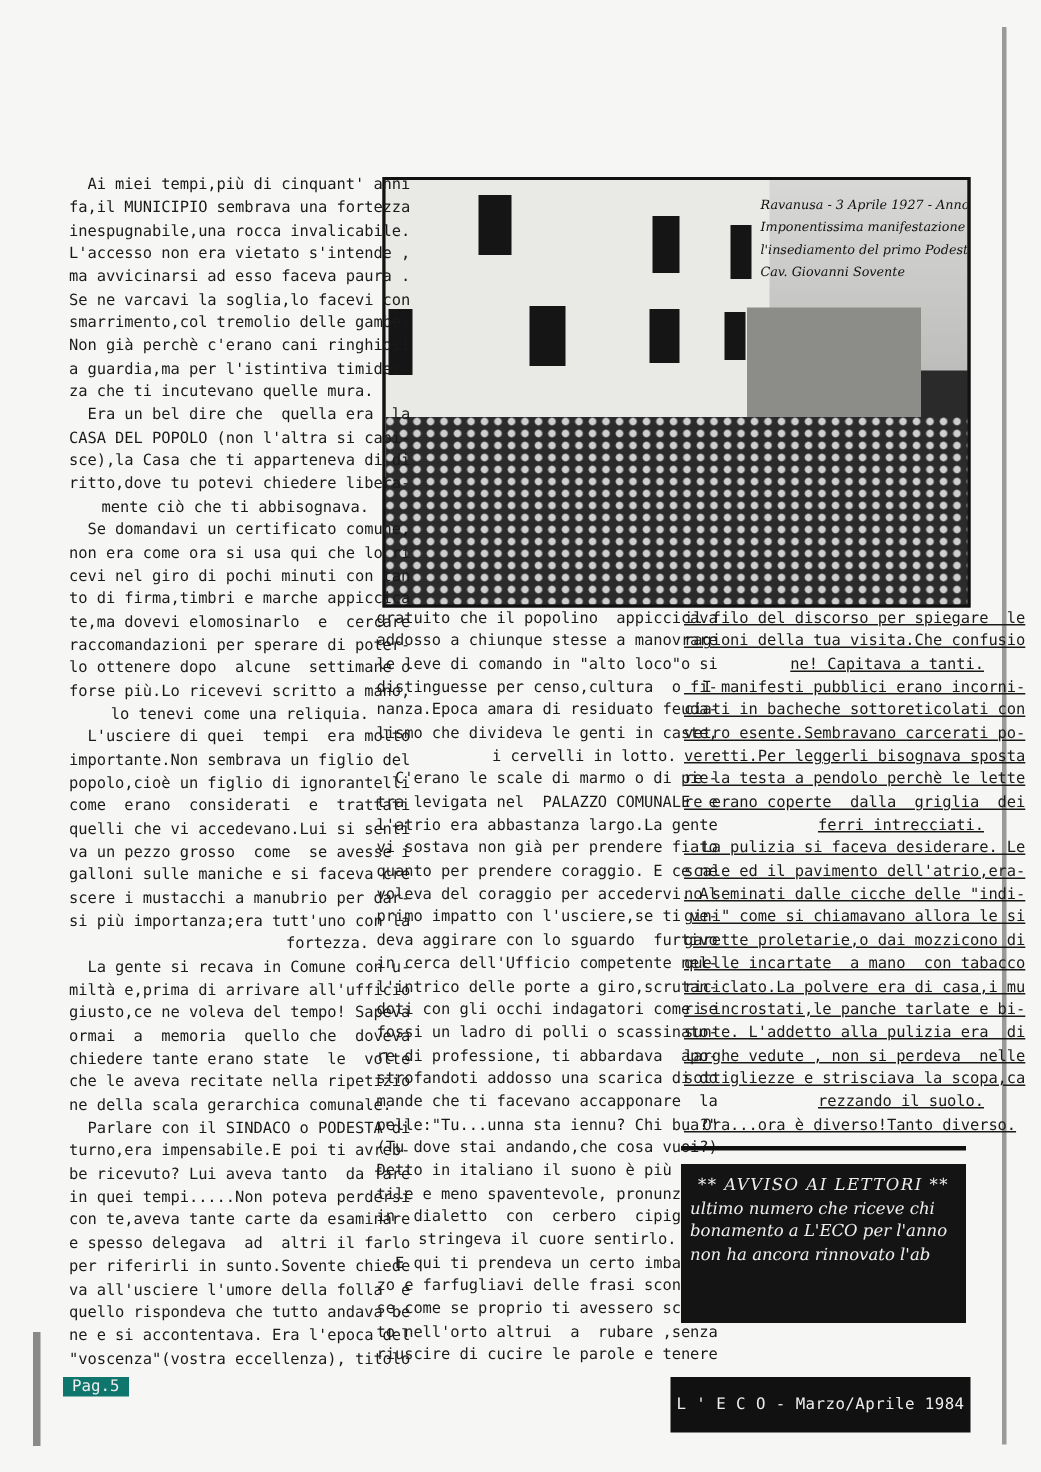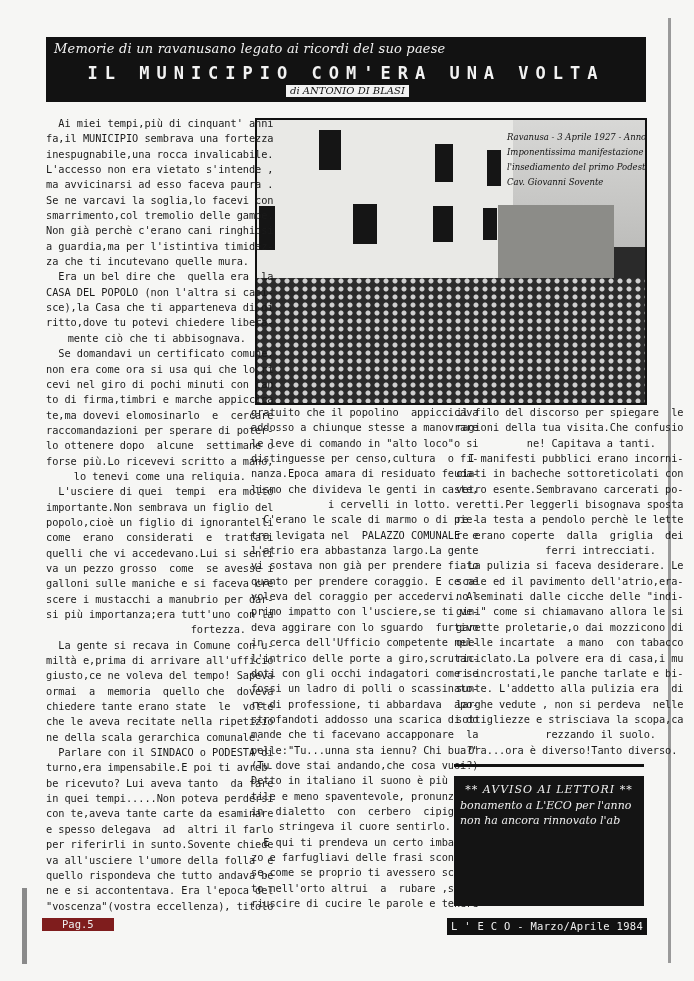--- a/index.html
+++ b/index.html
@@ -12,52 +12,47 @@
   .banner .kicker { position:absolute; left:8px; top:4px; font-family:"DejaVu Serif", serif; font-style:italic;
                     font-size:13px; letter-spacing:0.2px; }
   .banner .title { position:absolute; left:0; width:100%; top:26px; text-align:center; font-weight:bold;
                    font-size:17px; letter-spacing:7px; }
   .banner .byline { position:absolute; left:240px; top:48px; background:#f2f2f2; color:#111;
                     font-family:"DejaVu Serif", serif; font-style:italic; font-size:10px; padding:0 4px; line-height:12px; }
   .col { position:absolute; font-size:10.3px; line-height:15.35px; white-space:pre; letter-spacing:-0.05px;text-align:right; }
   .col .ln { display:block; height:15.35px; }
   .col1 { left:46px; top:116px; width:200px; }
   .col2 { left:251px; top:405px; width:200px; }
-  .col3 { left:456px; top:405px; width:200px; }
+  .col3 { left:456px; top:405px; width:200px;text-decoration:underline; }
   .photo { position:absolute; left:255px; top:118px; width:388px; height:283px; background:#2a2a2a;
            border:2px solid #111; overflow:hidden; }
   .photo .sky { position:absolute; left:0; top:0; width:100%; height:45%; background:linear-gradient(#d8d8d6,#bdbdbb); }
   .photo .bldg { position:absolute; left:0; top:0; width:66%; height:70%; background:#e9e9e6; }
   .photo .bldg2 { position:absolute; left:62%; top:30%; width:30%; height:33%; background:#8c8c88; }
   .photo .win { position:absolute; background:#151515; }
   .photo .crowd { position:absolute; left:0; top:56%; width:100%; height:44%;
      background: radial-gradient(circle at 3px 3px, #cfcfcf 2px, transparent 3px) 0 0/9px 8px, #2b2b2b; }
   .photo .caption { position:absolute; left:250px; top:10px; width:135px; font-family:"DejaVu Serif", serif; font-style:italic;
                     font-size:8.5px; line-height:15px; color:#111; }
   .photo .caption span { display:block; white-space:nowrap; }
-  .avviso { position:absolute; left:454px; top:776px; width:190px; height:130px; background:#141414; color:#eee;
+  .avviso { position:absolute; left:454px; top:776px; width:190px; height:106px; background:#141414; color:#eee;
             font-family:"DejaVu Serif", serif; font-style:italic; font-size:11px; line-height:15.5px; padding:6px 6px; box-sizing:border-box; }
   .avviso .h { display:block; text-align:center; letter-spacing:1px; }
   .avviso .l { display:block; white-space:nowrap; }
-  .footer-left { position:absolute; left:42px; top:918px; background:#7f1d1d; color:#eee; font-size:10.5px; padding:0 20px; line-height:13px; }
-  .footer-right { position:absolute; left:447px; top:918px; background:#111; color:#eee; font-size:10.5px; padding:2px 4px; line-height:13px; letter-spacing:0.3px; }
+  .footer-left { position:absolute; left:42px; top:918px; background:#0f766e; color:#eee; font-size:10.5px; padding:0 6px; line-height:13px; }
+  .footer-right { position:absolute; left:447px; top:918px; background:#111; color:#eee; font-size:10.5px; padding:12px 4px; line-height:13px; letter-spacing:0.3px; }
   .bar-sep { position:absolute; left:454px; top:764px; width:190px; height:3px; background:#111; }
 </style>
 </head>
 <body>
 
 <div class="page">
   <div class="edge-right"></div>
   <div class="edge-left"></div>
 
-  <div class="banner">
-    <div class="kicker">Memorie di un ravanusano legato ai ricordi del suo paese</div>
-    <div class="title">IL MUNICIPIO COM'ERA UNA VOLTA</div>
-    <div class="byline">di ANTONIO DI BLASI</div>
-  </div>
 
   <div class="photo">
     <div class="sky"></div>
     <div class="bldg"></div>
     <div class="bldg2"></div>
     <div class="win" style="left:62px;top:10px;width:22px;height:40px;"></div>
     <div class="win" style="left:178px;top:24px;width:18px;height:38px;"></div>
     <div class="win" style="left:230px;top:30px;width:14px;height:36px;"></div>
     <div class="win" style="left:2px;top:86px;width:16px;height:44px;"></div>
     <div class="win" style="left:96px;top:84px;width:24px;height:40px;"></div>
@@ -73,19 +68,20 @@
   </div>
 
   <div class="col col1" id="col1"><span class="ln">  Ai miei tempi,più di cinquant' anni</span><span class="ln">fa,il MUNICIPIO sembrava una fortezza</span><span class="ln">inespugnabile,una rocca invalicabile.</span><span class="ln">L'accesso non era vietato s'intende ,</span><span class="ln">ma avvicinarsi ad esso faceva paura .</span><span class="ln">Se ne varcavi la soglia,lo facevi con</span><span class="ln">smarrimento,col tremolio delle gambe.</span><span class="ln">Non già perchè c'erano cani ringhiosi</span><span class="ln">a guardia,ma per l'istintiva timidez-</span><span class="ln">za che ti incutevano quelle mura.</span><span class="ln">  Era un bel dire che  quella era  la</span><span class="ln">CASA DEL POPOLO (non l'altra si capi-</span><span class="ln">sce),la Casa che ti apparteneva di di</span><span class="ln">ritto,dove tu potevi chiedere libera-</span><span class="ln">mente ciò che ti abbisognava.</span><span class="ln">  Se domandavi un certificato comune,</span><span class="ln">non era come ora si usa qui che lo ri</span><span class="ln">cevi nel giro di pochi minuti con tan</span><span class="ln">to di firma,timbri e marche appiccica</span><span class="ln">te,ma dovevi elomosinarlo  e  cercare</span><span class="ln">raccomandazioni per sperare di poter-</span><span class="ln">lo ottenere dopo  alcune  settimane o</span><span class="ln">forse più.Lo ricevevi scritto a mano,</span><span class="ln">lo tenevi come una reliquia.</span><span class="ln">  L'usciere di quei  tempi  era molto</span><span class="ln">importante.Non sembrava un figlio del</span><span class="ln">popolo,cioè un figlio di ignorantelli</span><span class="ln">come  erano  considerati  e  trattati</span><span class="ln">quelli che vi accedevano.Lui si senti</span><span class="ln">va un pezzo grosso  come  se avesse i</span><span class="ln">galloni sulle maniche e si faceva cre</span><span class="ln">scere i mustacchi a manubrio per dar-</span><span class="ln">si più importanza;era tutt'uno con la</span><span class="ln">fortezza.</span><span class="ln">  La gente si recava in Comune con u-</span><span class="ln">miltà e,prima di arrivare all'ufficio</span><span class="ln">giusto,ce ne voleva del tempo! Sapeva</span><span class="ln">ormai  a  memoria  quello che  doveva</span><span class="ln">chiedere tante erano state  le  volte</span><span class="ln">che le aveva recitate nella ripetizio</span><span class="ln">ne della scala gerarchica comunale.</span><span class="ln">  Parlare con il SINDACO o PODESTA'di</span><span class="ln">turno,era impensabile.E poi ti avreb-</span><span class="ln">be ricevuto? Lui aveva tanto  da fare</span><span class="ln">in quei tempi.....Non poteva perdersi</span><span class="ln">con te,aveva tante carte da esaminare</span><span class="ln">e spesso delegava  ad  altri il farlo</span><span class="ln">per riferirli in sunto.Sovente chiede</span><span class="ln">va all'usciere l'umore della folla  e</span><span class="ln">quello rispondeva che tutto andava be</span><span class="ln">ne e si accontentava. Era l'epoca del</span><span class="ln">"voscenza"(vostra eccellenza), titolo</span></div>
   <div class="col col2" id="col2"><span class="ln">gratuito che il popolino  appiccicava</span><span class="ln">addosso a chiunque stesse a manovrare</span><span class="ln">le leve di comando in "alto loco"o si</span><span class="ln">distinguesse per censo,cultura  o fi-</span><span class="ln">nanza.Epoca amara di residuato feuda-</span><span class="ln">lismo che divideva le genti in caste,</span><span class="ln">i cervelli in lotto.</span><span class="ln">  C'erano le scale di marmo o di pie-</span><span class="ln">tra levigata nel  PALAZZO COMUNALE  e</span><span class="ln">l'atrio era abbastanza largo.La gente</span><span class="ln">vi sostava non già per prendere fiato</span><span class="ln">quanto per prendere coraggio. E ce ne</span><span class="ln">voleva del coraggio per accedervi. Al</span><span class="ln">primo impatto con l'usciere,se ti ve-</span><span class="ln">deva aggirare con lo sguardo  furtivo</span><span class="ln">in cerca dell'Ufficio competente nel-</span><span class="ln">l'intrico delle porte a giro,scrutan-</span><span class="ln">doti con gli occhi indagatori come se</span><span class="ln">fossi un ladro di polli o scassinato-</span><span class="ln">re di professione, ti abbardava  apo-</span><span class="ln">strofandoti addosso una scarica di do</span><span class="ln">mande che ti facevano accapponare  la</span><span class="ln">pelle:"Tu...unna sta iennu? Chi bua?"</span><span class="ln">(Tu dove stai andando,che cosa vuoi?)</span><span class="ln">Detto in italiano il suono è più gen-</span><span class="ln">tile e meno spaventevole, pronunziato</span><span class="ln">in  dialetto  con  cerbero  cipiglio,</span><span class="ln">stringeva il cuore sentirlo.</span><span class="ln">  E qui ti prendeva un certo imbaraz-</span><span class="ln">zo e farfugliavi delle frasi sconnes-</span><span class="ln">se,come se proprio ti avessero scoper</span><span class="ln">to nell'orto altrui  a  rubare ,senza</span><span class="ln">riuscire di cucire le parole e tenere</span></div>
   <div class="col col3" id="col3"><span class="ln">il filo del discorso per spiegare  le</span><span class="ln">ragioni della tua visita.Che confusio</span><span class="ln">ne! Capitava a tanti.</span><span class="ln">  I manifesti pubblici erano incorni-</span><span class="ln">ciati in bacheche sottoreticolati con</span><span class="ln">vetro esente.Sembravano carcerati po-</span><span class="ln">veretti.Per leggerli bisognava sposta</span><span class="ln">re la testa a pendolo perchè le lette</span><span class="ln">re erano coperte  dalla  griglia  dei</span><span class="ln">ferri intrecciati.</span><span class="ln">  La pulizia si faceva desiderare. Le</span><span class="ln">scale ed il pavimento dell'atrio,era-</span><span class="ln">no seminati dalle cicche delle "indi-</span><span class="ln">gini" come si chiamavano allora le si</span><span class="ln">garette proletarie,o dai mozzicono di</span><span class="ln">quelle incartate  a mano  con tabacco</span><span class="ln">riciclato.La polvere era di casa,i mu</span><span class="ln">ri incrostati,le panche tarlate e bi-</span><span class="ln">sunte. L'addetto alla pulizia era  di</span><span class="ln">larghe vedute , non si perdeva  nelle</span><span class="ln">sottigliezze e strisciava la scopa,ca</span><span class="ln">rezzando il suolo.</span><span class="ln">  Ora...ora è diverso!Tanto diverso.</span></div>
 
   <div class="bar-sep"></div>
 
   <div class="avviso">
     <span class="h">** AVVISO AI LETTORI **</span>
+    <span class="l">ultimo numero che riceve chi</span>
     <span class="l">bonamento a L'ECO per l'anno</span>
     <span class="l">non ha ancora rinnovato l'ab</span>
   </div>
 
   <div class="footer-left">Pag.5</div>
   <div class="footer-right">L ' E C O - Marzo/Aprile 1984</div>
 </div>
 
 </body></html>

